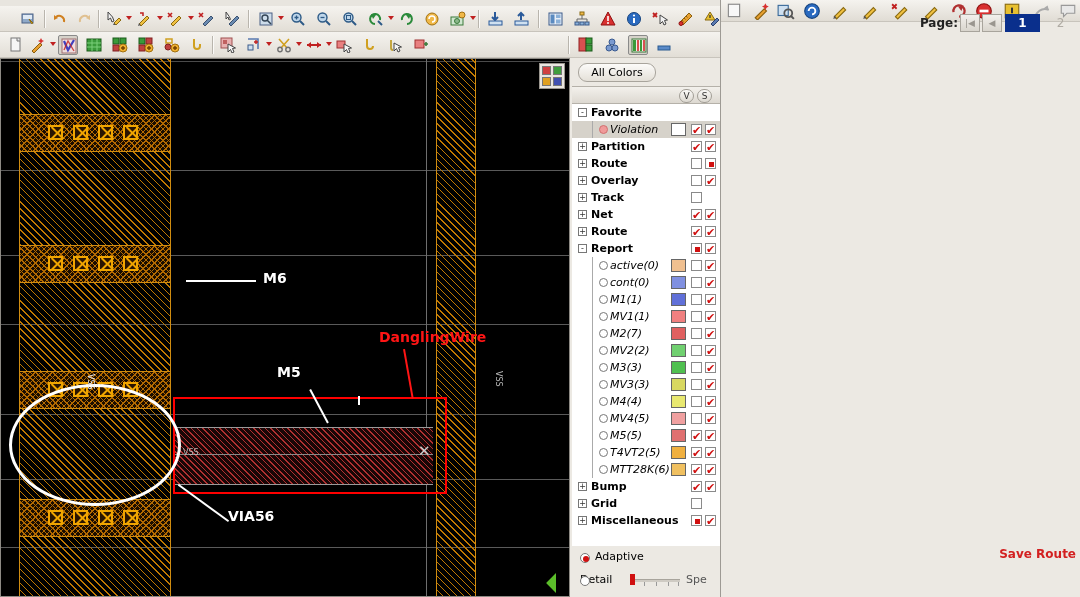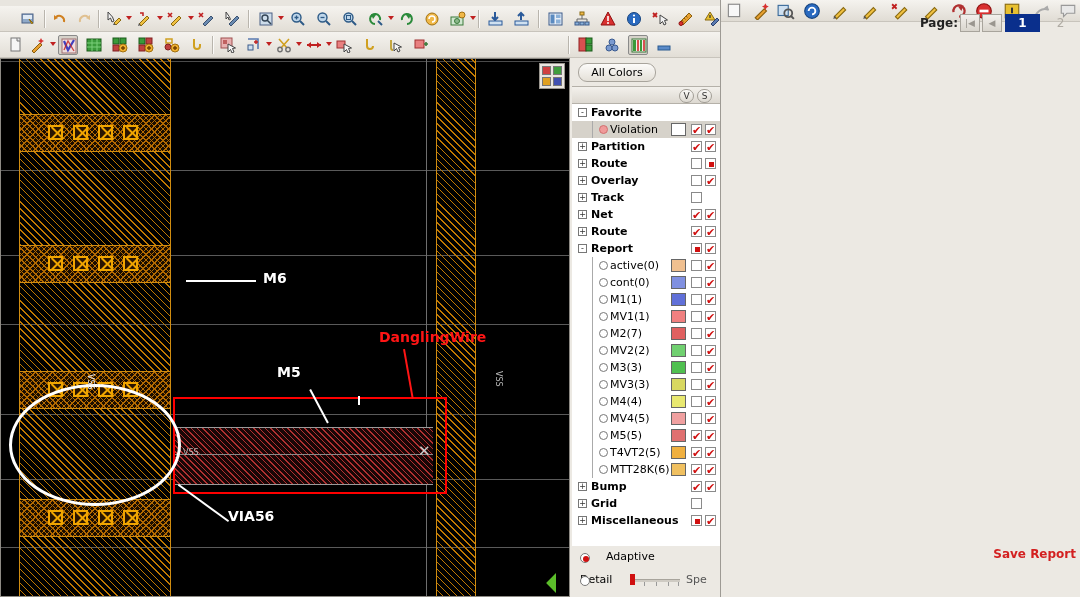--- a/index.html
+++ b/index.html
@@ -76,21 +76,21 @@
   #lyrlist { position:absolute; left:0; top:46px; width:148px; height:448px;
       background:#fff; border-bottom:1px solid #b5b1a9; overflow:hidden; }
   .lrow { position:relative; height:17px; line-height:17px; white-space:nowrap; }
   .lrow.sel { background:#d6d2ca; }
   .lexp { position:absolute; left:6px; top:4px; width:9px; height:9px;
       border:1px solid #777; background:#fff; font-size:8px; line-height:7px; text-align:center; color:#333; }
   .ltree { position:absolute; left:16px; top:0; width:10px; height:17px; }
   .ltree:before { content:""; position:absolute; left:4px; top:0; width:1px; height:17px; background:#aaa; }
   .lname { position:absolute; font-size:11px; }
   .lname.grp { font-weight:bold; left:19px; }
-  .lname.itm { left:38px; }
+  .lname.itm { left:38px;font-style:italic; }
   .lradio { position:absolute; left:27px; top:4px; width:9px; height:9px; border:1px solid #777;
       border-radius:50%; background:#fff; }
   .ldot { position:absolute; left:27px; top:4px; width:9px; height:9px; border-radius:50%;
       background:#f09a9a; border:1px solid #d07070; }
   .lswatch { position:absolute; right:34px; top:2px; width:15px; height:13px; border:1px solid #666; }
   .lchk { position:absolute; top:3px; width:11px; height:11px; background:#fff;
       border:1px solid #8a8a8a; }
   .lchk.c1 { right:18px; } .lchk.c2 { right:4px; }
   .lchk.on:after { content:"\2714"; position:absolute; left:0px; top:-3px; font-size:11px; color:#d01010; }
   .lchk.half:after { content:""; position:absolute; left:3px; top:3px; width:5px; height:5px; background:#d01010; }
@@ -710,21 +710,21 @@
           <div class="lrow">
             <span class="lexp">+</span>
             <span class="lname grp">Miscellaneous</span>
             <span class="lchk c1 half"></span>
             <span class="lchk c2 on"></span>
           </div>
         </div>
       <div id="lyrfoot">
         <div class="radiorow" style="top:4px">
           <span class="rdot on"></span>
-          <span style="margin-left:26px">Adaptive</span>
+          <span style="margin-left:15px">Adaptive</span>
         </div>
         <div class="radiorow" style="top:27px">
           <span class="rdot"></span>
           <span style="">Detail</span>
         </div>
         <div class="slider" style="left:58px;top:33px;width:50px"></div>
         <div class="sliderknob" style="left:58px;top:28px"></div>
         <div class="stick" style="left:72px;top:36px"></div>
           <div class="stick" style="left:84px;top:36px"></div>
         <div class="stick" style="left:96px;top:36px"></div>
@@ -828,16 +828,16 @@
 
     <div class="cbrow" style="left:908px;top:518px">
       
       
     </div>
     <div class="cbrow" style="left:1008px;top:518px">
       
       
     </div>
 
-    <div style="position:absolute;right:4px;top:547px;font-size:12px;font-weight:bold;color:#d32020">Save Report</div>
+    <div style="position:absolute;right:4px;top:547px;font-size:12px;font-weight:bold;color:#d32020">Save Route</div>
   </div>
 
 </div>
 
 </body></html>

